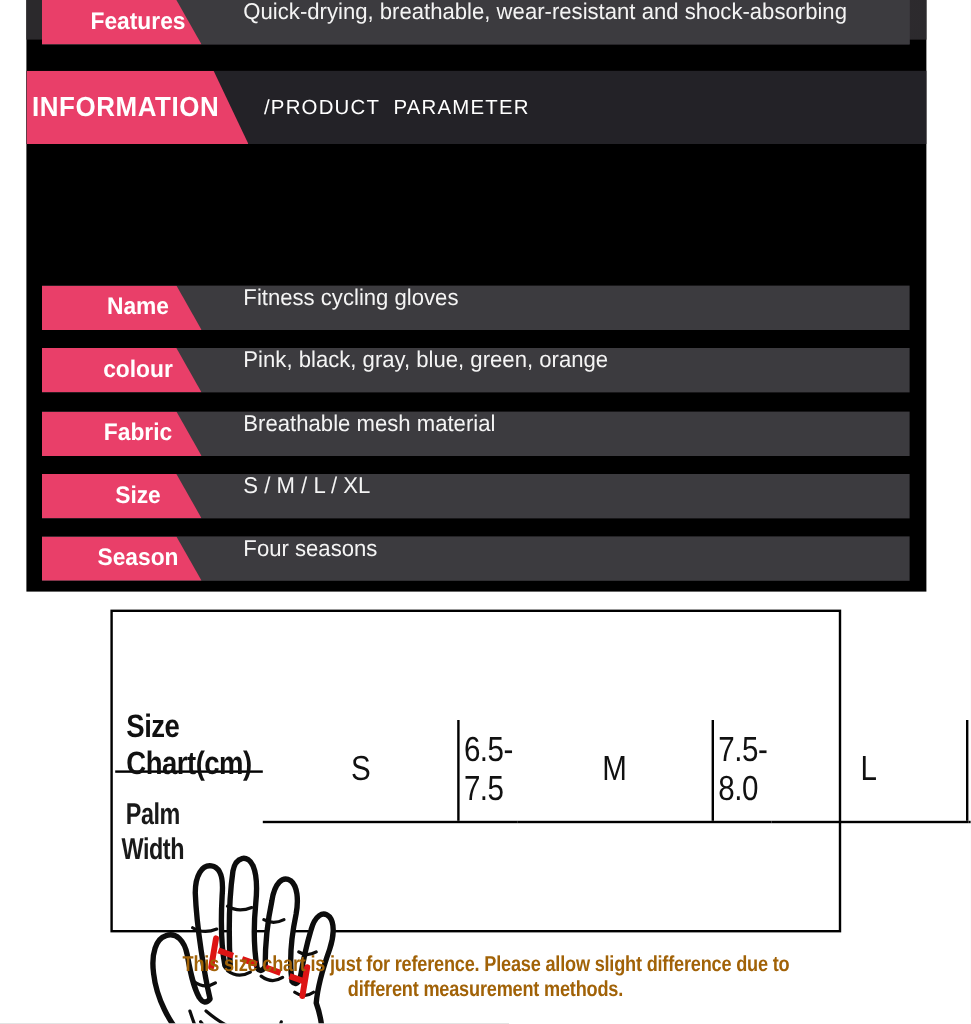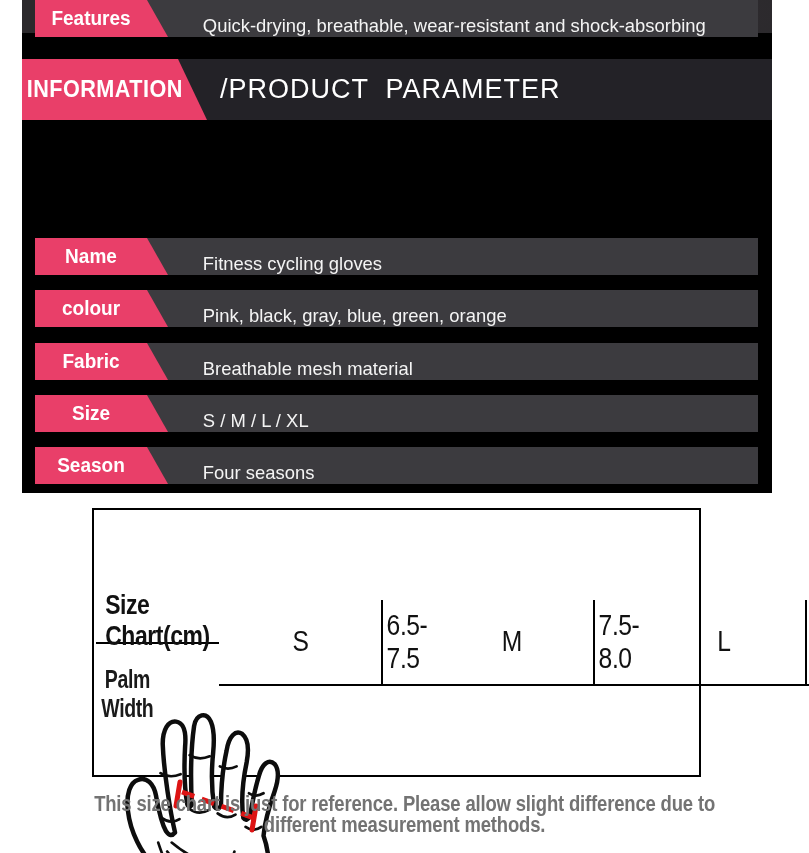--- a/index.html
+++ b/index.html
@@ -21,42 +21,42 @@
     position:absolute;left:0;top:0;width:185px;height:61px;background:#e93f69;
     clip-path:polygon(0 0,156px 0,185px 100%,0 100%);
     display:flex;align-items:center;
   }
   .badge span{
     width:156px;text-align:center;color:#ffffff;font-weight:bold;font-size:23px;
     letter-spacing:.5px;display:inline-block;transform:scaleX(.94);transform-origin:center;
   }
   .band-title{
     position:absolute;left:198px;top:0;height:61px;display:flex;align-items:center;
-    color:#ffffff;font-size:27px;letter-spacing:1px;white-space:pre;
+    color:#ffffff;font-size:17px;letter-spacing:1px;white-space:pre;
   }
   .spec-row{position:absolute;left:0;width:750px;height:37px;}
   .spec-row:nth-of-type(1){top:133px;}
   .spec-row:nth-of-type(2){top:185px;}
   .spec-row:nth-of-type(3){top:238px;}
   .spec-row:nth-of-type(4){top:290px;}
   .spec-row:nth-of-type(5){top:343px;}
   .spec-row:nth-of-type(6){top:395px;}
   .spec-row:nth-of-type(7){top:447px;}
   .row-bar{
     position:absolute;left:13px;top:0;width:723px;height:37px;background:#3c3b3f;
-    display:flex;align-items:flex-end;
+    display:flex;align-items:flex-start;
   }
   .row-value{
     padding-left:173px;color:#f4f4f4;font-size:19px;white-space:nowrap;
     display:inline-block;transform:scaleX(.97);transform-origin:left center;letter-spacing:0;
   }
   .row-label{
     position:absolute;left:13px;top:0;width:133px;height:37px;background:#e93f69;
     clip-path:polygon(0 0,112px 0,133px 100%,0 100%);
-    display:flex;align-items:center;
+    display:flex;align-items:center;padding-left:24px;
   }
   .row-label span{
     width:112px;text-align:center;color:#ffffff;font-weight:bold;font-size:20px;
     display:inline-block;transform:scaleX(.95);transform-origin:center;
   }
   
   .chart-box{
     position:absolute;left:92px;top:508px;width:609px;height:269px;
     border:2px solid #000;box-sizing:border-box;display:flex;background:#fff;align-items:center;
   }
@@ -79,21 +79,21 @@
   .tcell{
     display:flex;align-items:center;justify-content:center;
     font-size:29px;color:#111;box-sizing:border-box;
   }
   .tcell span{display:inline-block;transform:scaleX(.85);transform-origin:center;letter-spacing:-.5px;}
   .tcell.size{width:164px;border-right:2px solid #000;}
   .tcell.range{flex:1;}
   
   .footnote{
     position:absolute;left:0;top:793px;width:809px;text-align:center;
-    font-size:22px;font-weight:bold;color:#737373;line-height:21px;
+    font-size:18px;font-weight:bold;color:#a16207;line-height:21px;
   }
   .footnote div span{display:inline-block;transform:scaleX(.84);transform-origin:center;letter-spacing:-.2px;white-space:nowrap;}
 </style>
 </head>
 <body>
 
 <div class="page">
 
   <div class="panel">
     <div class="photo-strip"></div>

